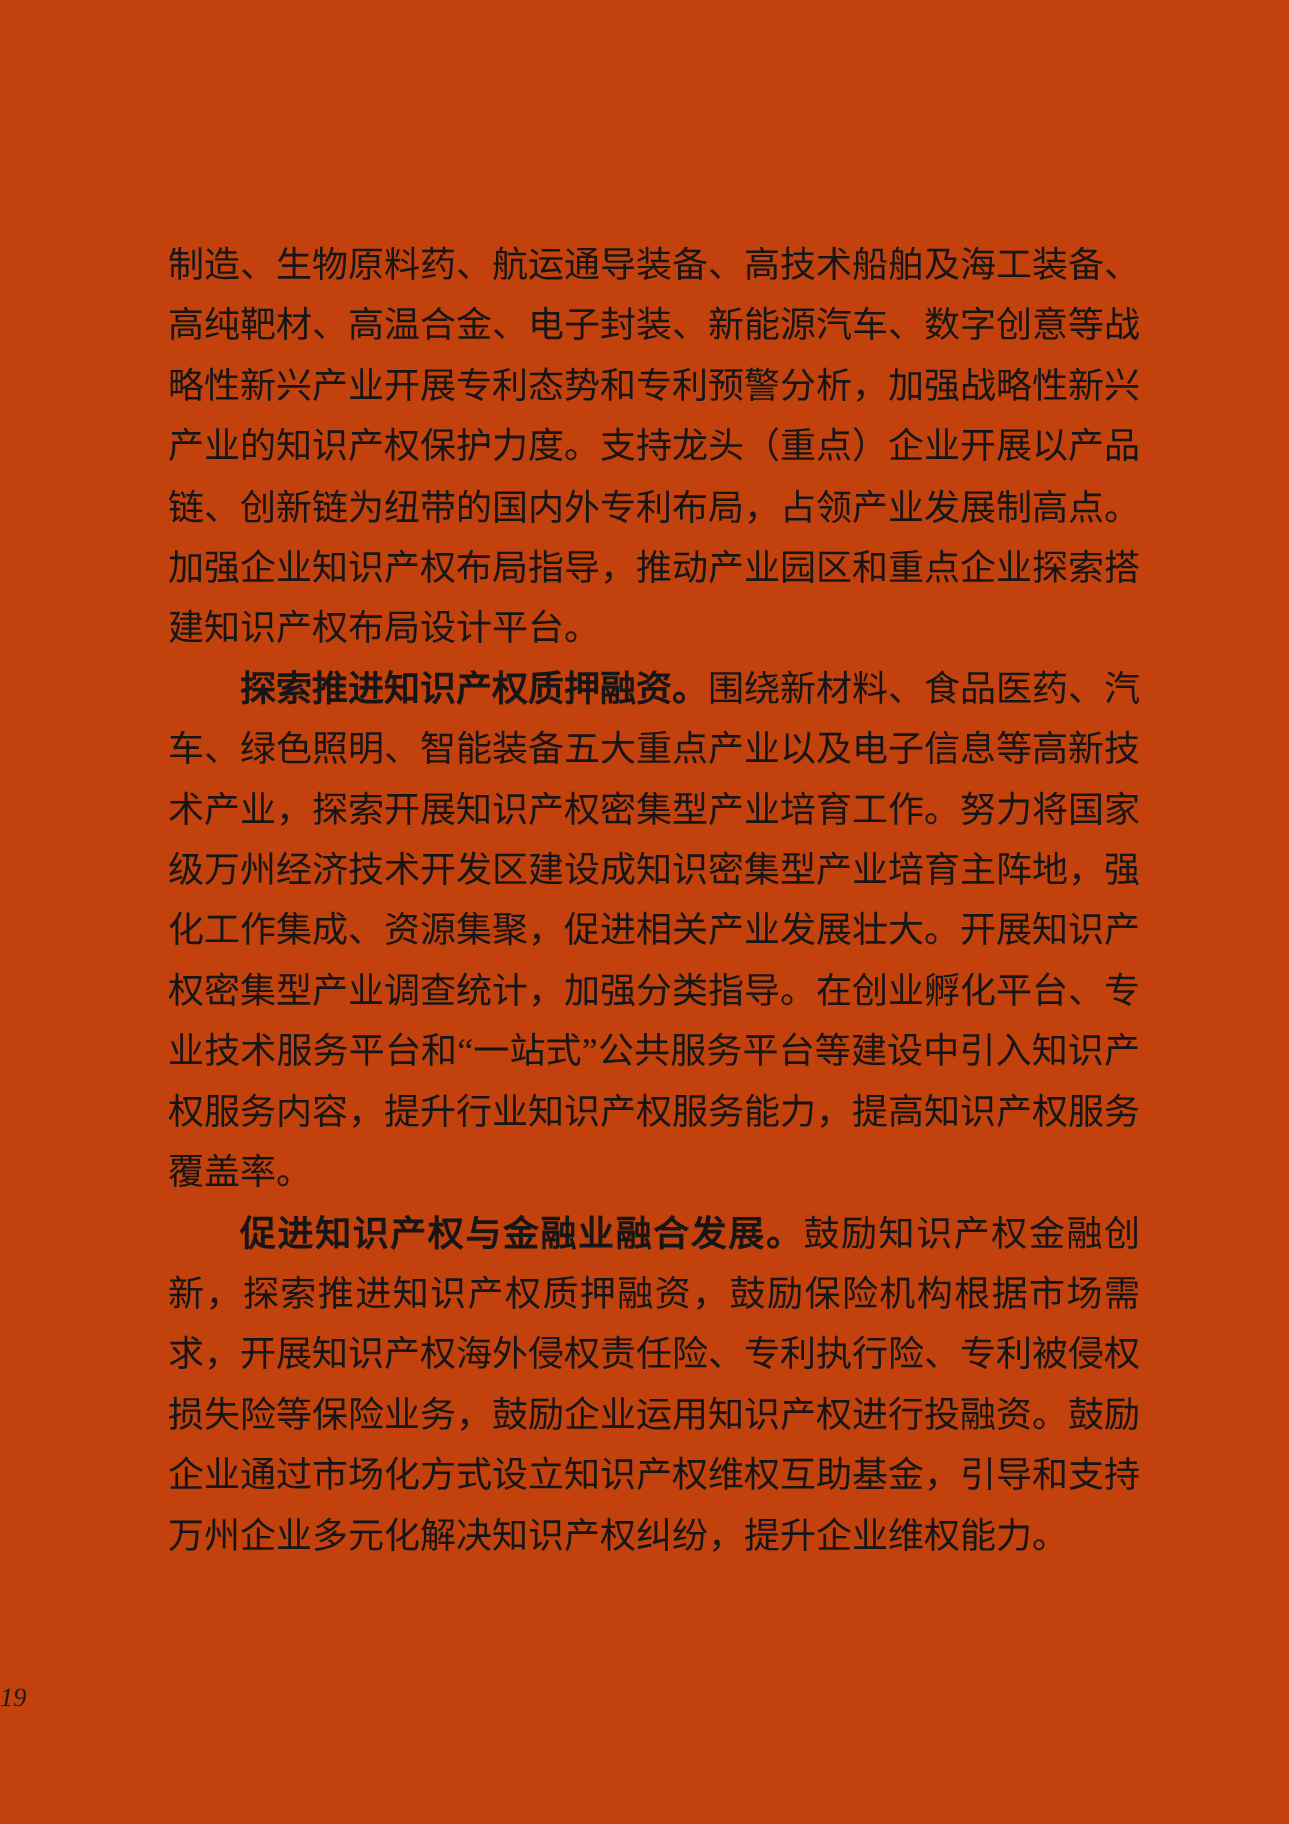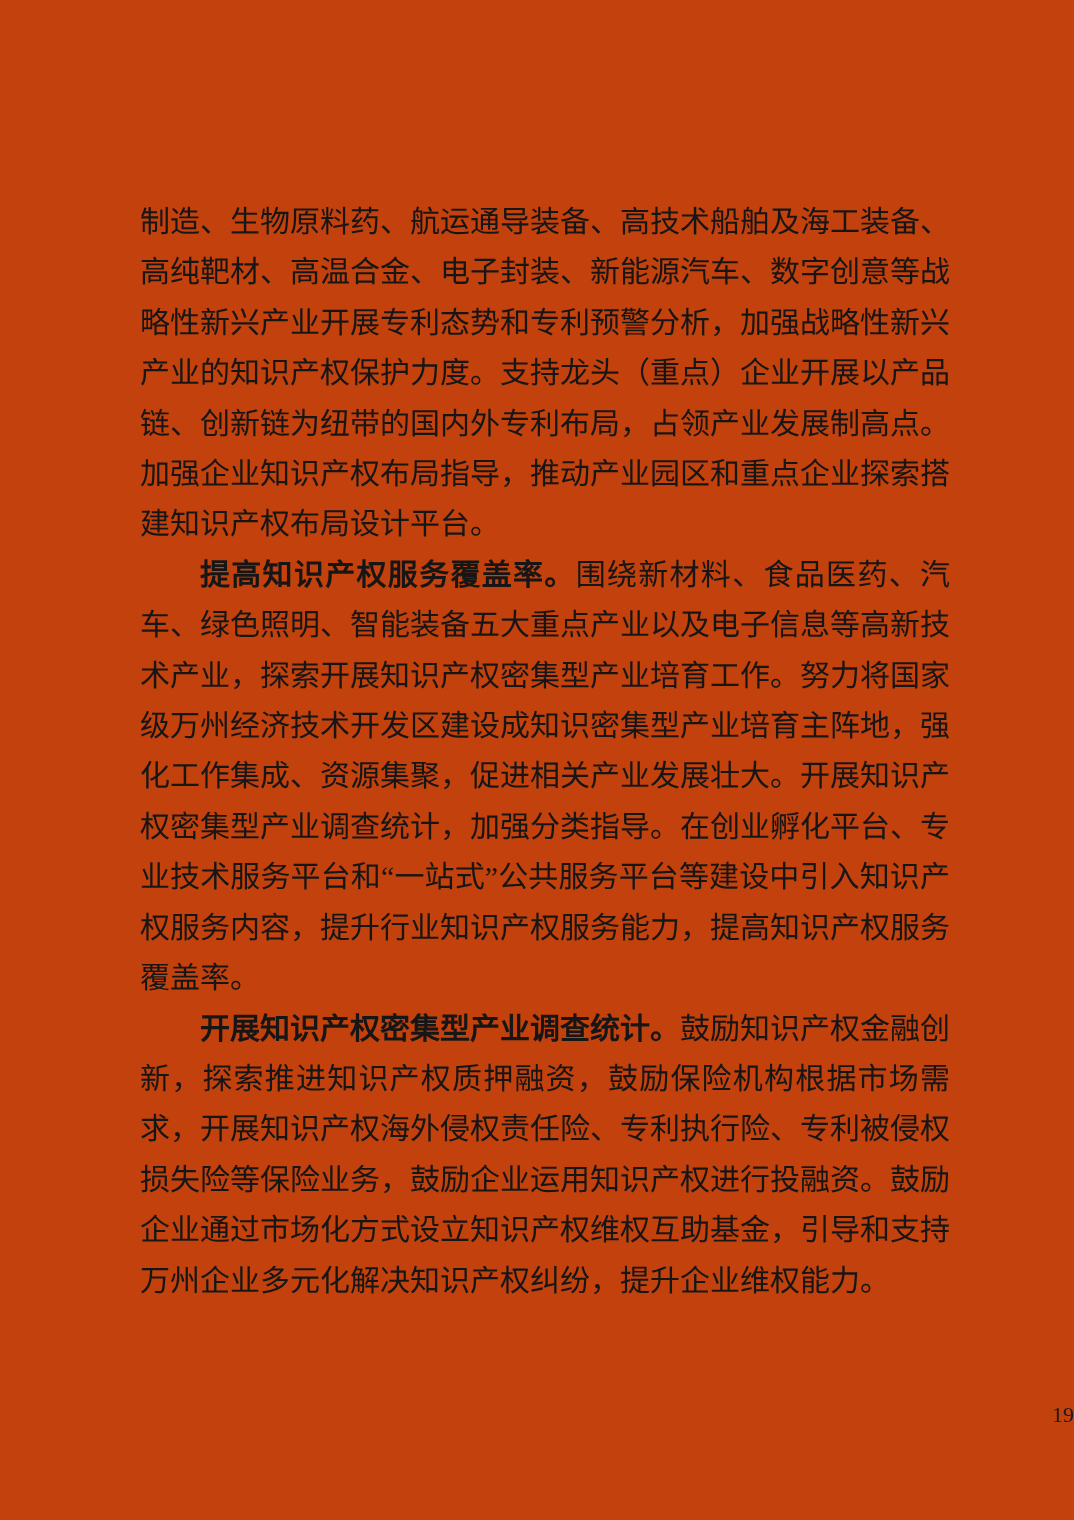--- a/index.html
+++ b/index.html
@@ -36,37 +36,38 @@
     text-indent: 2em;
   }
   .lead {
     font-weight: 700;
   }
   .page-number {
     position: absolute;
     left: 0;
     top: 1400px;
     width: 100%;
-    text-align: right;
+    text-align: left;
     font-size: 22px;
     line-height: 30px;
     color: #1a1a1a;
+    font-style: italic;
   }
 </style>
 </head>
 <body>
 
 <div class="doc-page">
 
   <div class="content">
 
     <p class="para"><span class="lead"></span><span>制造、生物原料药、航运通导装备、高技术船舶及海工装备、高纯靶材、高温合金、电子封装、新能源汽车、数字创意等战略性新兴产业开展专利态势和专利预警分析，加强战略性新兴产业的知识产权保护力度。支持龙头（重点）企业开展以产品链、创新链为纽带的国内外专利布局，占领产业发展制高点。加强企业知识产权布局指导，推动产业园区和重点企业探索搭建知识产权布局设计平台。</span></p>
 
-    <p class="para indent"><span class="lead">提高知识产权服务覆盖率。</span><span>围绕新材料、食品医药、汽车、绿色照明、智能装备五大重点产业以及电子信息等高新技术产业，探索开展知识产权密集型产业培育工作。努力将国家级万州经济技术开发区建设成知识密集型产业培育主阵地，强化工作集成、资源集聚，促进相关产业发展壮大。开展知识产权密集型产业调查统计，加强分类指导。在创业孵化平台、专业技术服务平台和“一站式”公共服务平台等建设中引入知识产权服务内容，提升行业知识产权服务能力，提高知识产权服务覆盖率。</span></p>
+    <p class="para indent"><span class="lead">探索推进知识产权质押融资。</span><span>围绕新材料、食品医药、汽车、绿色照明、智能装备五大重点产业以及电子信息等高新技术产业，探索开展知识产权密集型产业培育工作。努力将国家级万州经济技术开发区建设成知识密集型产业培育主阵地，强化工作集成、资源集聚，促进相关产业发展壮大。开展知识产权密集型产业调查统计，加强分类指导。在创业孵化平台、专业技术服务平台和“一站式”公共服务平台等建设中引入知识产权服务内容，提升行业知识产权服务能力，提高知识产权服务覆盖率。</span></p>
 
-    <p class="para indent"><span class="lead">开展知识产权密集型产业调查统计。</span><span>鼓励知识产权金融创新，探索推进知识产权质押融资，鼓励保险机构根据市场需求，开展知识产权海外侵权责任险、专利执行险、专利被侵权损失险等保险业务，鼓励企业运用知识产权进行投融资。鼓励企业通过市场化方式设立知识产权维权互助基金，引导和支持万州企业多元化解决知识产权纠纷，提升企业维权能力。</span></p>
+    <p class="para indent"><span class="lead">促进知识产权与金融业融合发展。</span><span>鼓励知识产权金融创新，探索推进知识产权质押融资，鼓励保险机构根据市场需求，开展知识产权海外侵权责任险、专利执行险、专利被侵权损失险等保险业务，鼓励企业运用知识产权进行投融资。鼓励企业通过市场化方式设立知识产权维权互助基金，引导和支持万州企业多元化解决知识产权纠纷，提升企业维权能力。</span></p>
 
 
   </div>
 
   <div class="page-number">19</div>
 
 </div>
 
 </body></html>

